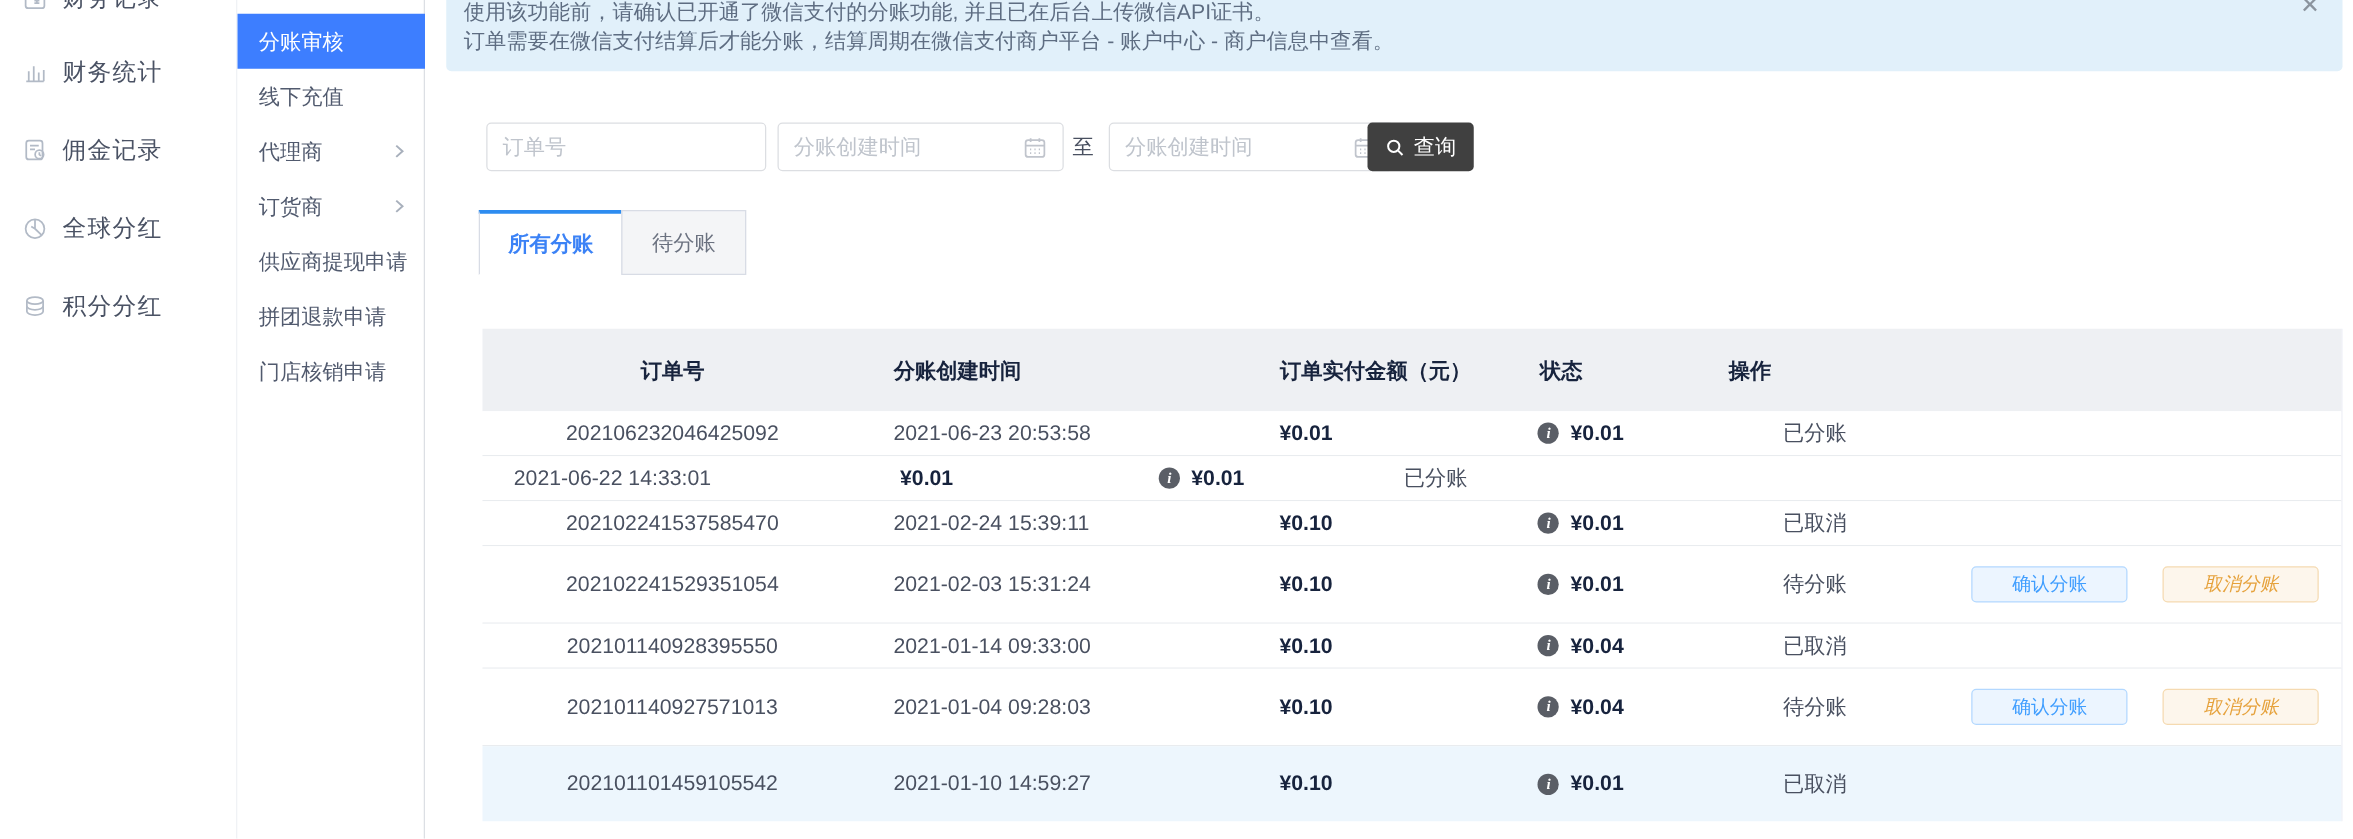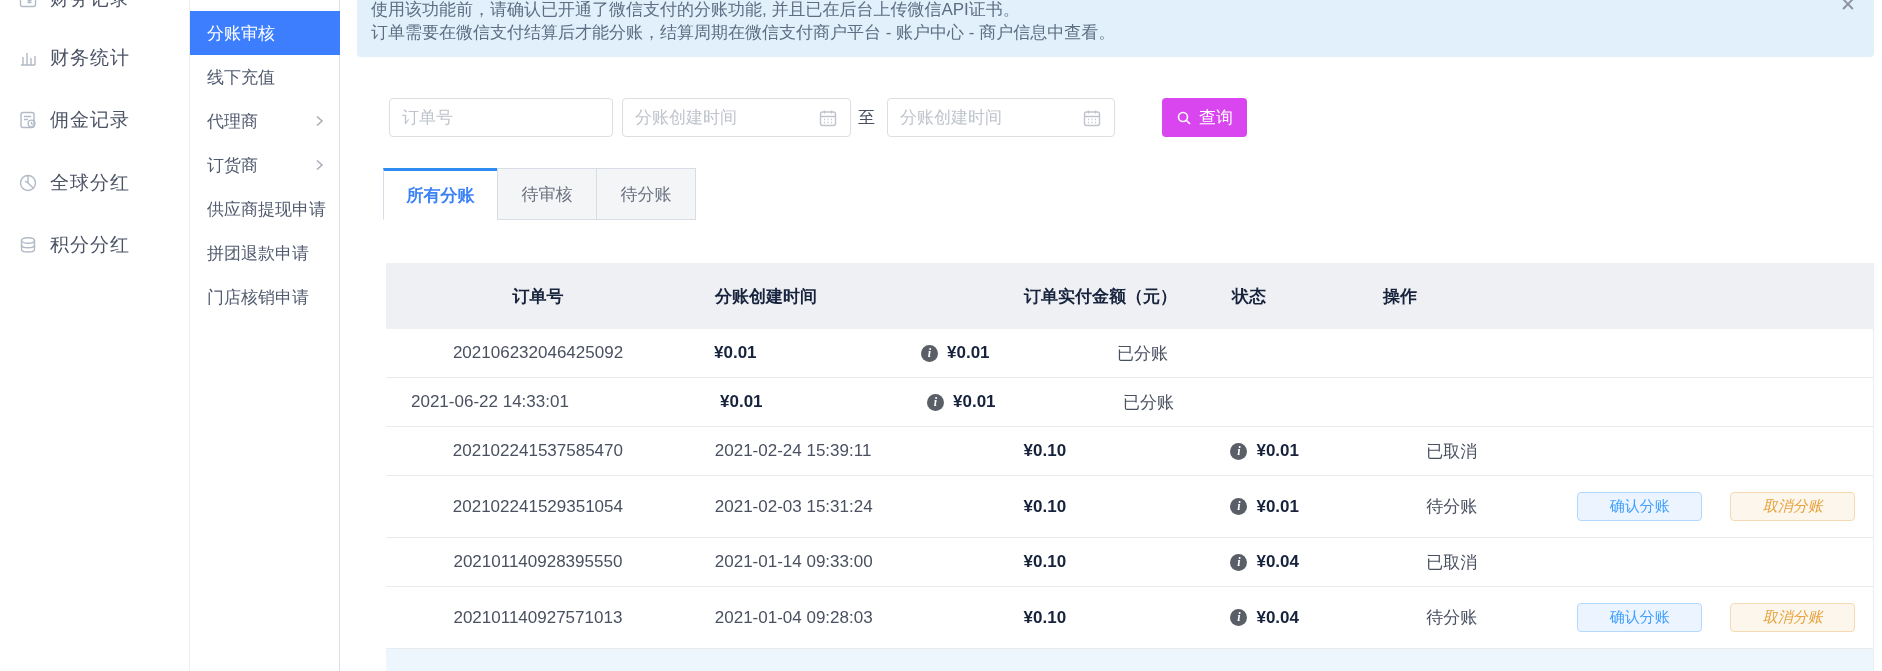--- a/index.html
+++ b/index.html
@@ -38,42 +38,42 @@
     border-radius:4px; font-size:17px; color:#495060; padding:0 12px;
     outline:none; background:#fff; font-family:inherit; }
   .filters input::placeholder { color:#bfc4cc; }
   .in-order { left:389px; width:224px; }
   .in-start { left:622px; width:229px; padding-right:40px !important; }
   .in-end   { left:887px; width:228px; padding-right:40px !important; }
   .cal-ic { position:absolute; top:10px; width:20px; height:20px; cursor:pointer; }
   .cal-1 { left:818px; } .cal-2 { left:1082px; }
   .to-label { position:absolute; left:858px; top:0; height:39px; line-height:39px;
     font-size:17px; color:#495060; }
-  .btn-search { position:absolute; left:1162px; top:0; width:85px; height:39px;
-    background:#d946ef; color:#fff; border:none; border-radius:4px; font-size:17px;
+  .btn-search { position:absolute; left:1094px; top:0; width:85px; height:39px;
+    background:#404040; color:#fff; border:none; border-radius:4px; font-size:17px;
     display:flex; align-items:center; justify-content:center; gap:7px; cursor:pointer;
     font-family:Liberation Serif, serif; }
 
   
   .tabs { position:absolute; left:383px; top:168px; height:52px; display:flex; }
   .tab { height:52px; display:flex; align-items:center; justify-content:center;
     font-size:17px; color:#6b7280; background:#f4f5f7;
     border:1px solid #d8dce5; cursor:pointer; }
   .tab + .tab { margin-left:-1px; }
   .tab.t1 { width:115px; } .tab.t2 { width:100px; } .tab.t3 { width:100px; }
   .tab.active { background:#fff; color:#3b82f6; font-weight:bold;
     border-top:3px solid #2d8cf0; border-bottom:1px solid #fff; }
 
   
   .table { position:absolute; left:386px; top:263px; width:1488px;
     border-right:1px solid #ebeef5; }
   .thead { display:flex; height:66px; background:#eef0f3; }
   .thead .td { font-weight:bold; color:#17233d; font-size:17px; }
   .trow { display:flex; background:#fff; border-bottom:1px solid #e9ecef; }
-  .h48 { height:49px; } .h62 { height:62px; } .h60 { height:60px; }
+  .h48 { height:36px; } .h62 { height:62px; } .h60 { height:60px; }
   .trow.partial { background:#edf6fd; border-bottom:none; }
   .td { display:flex; align-items:center; font-size:17px; color:#495060; }
   .c1 { width:304px; justify-content:center; text-align:center; }
   .c2 { width:310px; padding-left:25px; }
   .c3 { width:210px; padding-left:24px; }
   .c4 { width:195px; padding-left:21px; }
   .c5 { width:150px; padding-left:22px; }
   .c6 { width:319px; padding-left:23px; }
   .amt { font-weight:bold; color:#17233d; }
   .info-i { width:17px; height:17px; border-radius:50%; background:#5a5e66;
@@ -205,39 +205,37 @@
       </svg>
     </span>
     <span>查询</span>
   </button>
 </div>
 
 <div class="tabs">
   <div class="tab t1 active">
     <span>所有分账</span>
   </div>
-  <div class="tab t2">
-    <span>待审核</span>
-  </div>
   <div class="tab t3">
     <span>待分账</span>
   </div>
 </div>
 
 <div class="table">
   <div class="thead">
     <div class="td c1">订单号</div>
     <div class="td c2">分账创建时间</div>
     <div class="td c3">订单实付金额（元）</div>
     <div class="td c5">状态</div>
     <div class="td c6">操作</div>
   </div>
 
   <div class="trow h48">
     <div class="td c1">202106232046425092</div>
+    <div class="td c2">2021-06-23 20:53:58</div>
     <div class="td c3 amt">¥0.01</div>
     <div class="td c4">
       <span class="info-i">i</span>
       <span class="amt">¥0.01</span>
     </div>
     <div class="td c5">已分账</div>
     <div class="td c6"></div>
   </div>
 
   <div class="trow h48">

